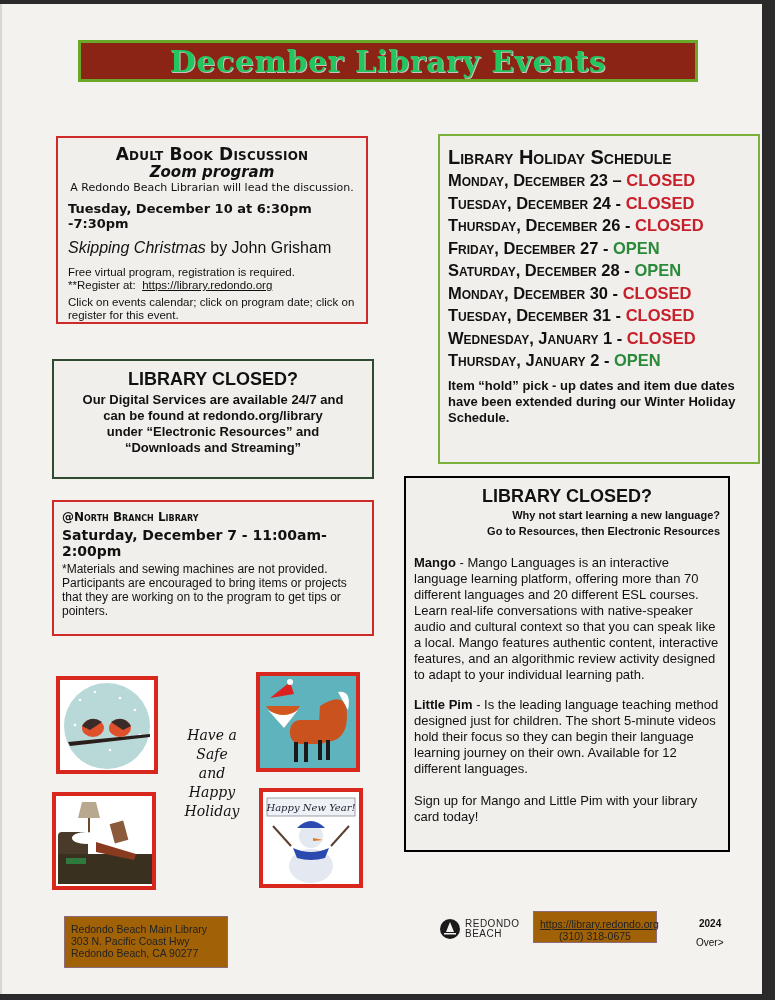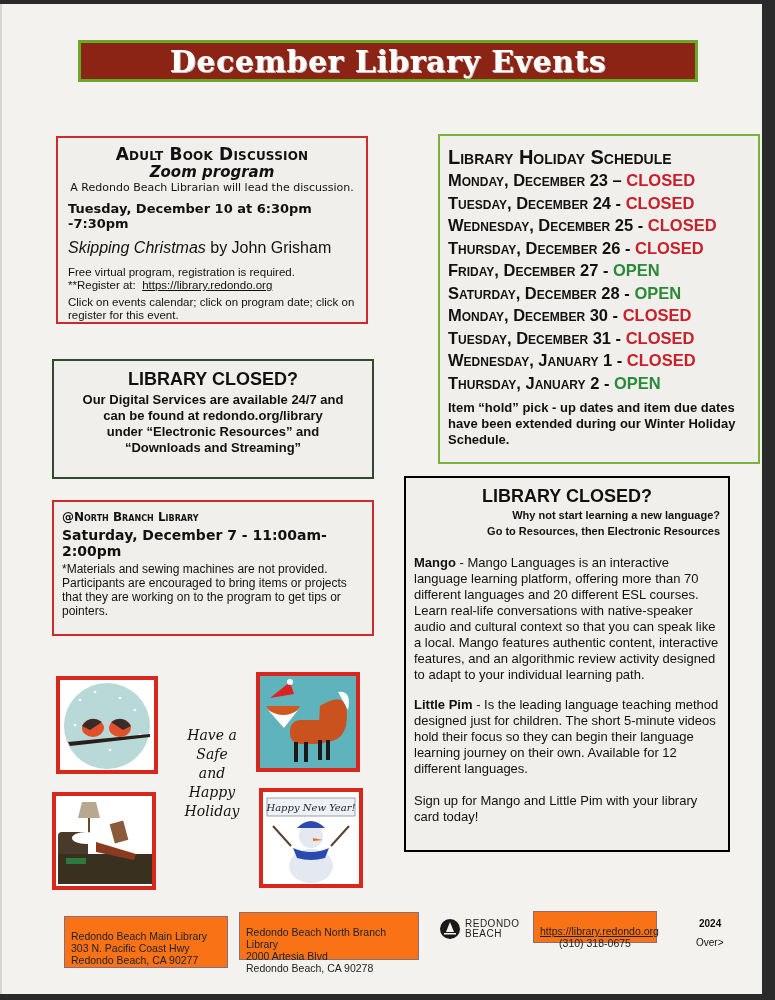--- a/index.html
+++ b/index.html
@@ -18,21 +18,21 @@
   .abs { position: absolute; }
 
   
   .banner {
     left: 76px; top: 36px; width: 620px; height: 42px;
     background: #8b2415; border: 3px solid #6aa82a;
     display: flex; align-items: center; justify-content: center;
   }
   .banner-title {
     font-family: "DejaVu Serif", serif; font-weight: bold; font-size: 30px;
-    color: #ffffff; letter-spacing: 0.5px;
+    color: #22c55e; letter-spacing: 0.5px;
     text-shadow: 1px 1px 0 #c9c0c0;
   }
 
   
   .box { background: #f1efeb; }
   .red-box { border: 2px solid #cf2a2a; }
   .green-box { border: 2px solid #7bb13b; }
   .dark-box { border: 2px solid #000000; }
 
   
@@ -75,22 +75,22 @@
 
   
   .pic { border: 4px solid #d8281e; background: #0f766e; overflow: hidden; }
   .greet {
     left: 170px; top: 722px; width: 80px; text-align: center;
     font-family: "DejaVu Serif", serif; font-style: italic; font-size: 14px; line-height: 19px;
   }
 
   
   .addr {
-    border: 1px solid #8a6c7a; background: #f97316;
-    font-size: 10.5px; line-height: 12px; padding: 13px 6px; color: #222;
+    border: 1px solid #8a6c7a; background: #a16207;
+    font-size: 10.5px; line-height: 12px; padding: 6px 6px; color: #222;
   }
   .logo { display: flex; align-items: center; gap: 4px; }
   .logo-text { font-size: 10px; line-height: 10px; letter-spacing: 0.5px; color: #222; }
   .contact { text-align: center; }
   .contact a { color: #222; text-decoration: underline; }
   .year { font-weight: bold; font-size: 10px; }
   .over { font-size: 10px; }
 </style>
 </head>
 <body>
@@ -127,21 +127,20 @@
   <div class="abs box red-box stitch">
     <div class="sc2">@North Branch Library</div>
     <div class="when">Saturday, December 7 - 11:00am-2:00pm</div>
     <div class="p">*Materials and sewing machines are not provided. Participants are  encouraged to bring items or projects that they are working on to the program to get tips or pointers.</div>
   </div>
 
   <div class="abs box green-box sched">
     <div class="h">Library Holiday Schedule</div>
     <div class="row"><span>Monday, December 23 – </span><span class="closed">CLOSED</span></div>
     <div class="row"><span>Tuesday, December 24 - </span><span class="closed">CLOSED</span></div>
-    <div class="row"><span>Wednesday, December 25 - </span><span class="closed">CLOSED</span></div>
     <div class="row"><span>Thursday, December 26 - </span><span class="closed">CLOSED</span></div>
     <div class="row"><span>Friday, December 27 - </span><span class="open">OPEN</span></div>
     <div class="row"><span>Saturday, December 28 - </span><span class="open">OPEN</span></div>
     <div class="row"><span>Monday, December 30 - </span><span class="closed">CLOSED</span></div>
     <div class="row"><span>Tuesday, December 31 - </span><span class="closed">CLOSED</span></div>
     <div class="row"><span>Wednesday, January 1 - </span><span class="closed">CLOSED</span></div>
     <div class="row"><span>Thursday, January 2 - </span><span class="open">OPEN</span></div>
     <div class="note">Item “hold” pick - up dates and item due dates have been extended during our Winter Holiday Schedule.</div>
   </div>
 
@@ -227,25 +226,20 @@
       <path d="M28 54 L10 34" stroke="#5a4030" stroke-width="2"></path>
       <path d="M68 54 L86 34" stroke="#5a4030" stroke-width="2"></path>
     </svg>
   </div>
 
   <div class="abs addr" style="left:62px;top:912px;width:164px;height:52px;">
     <div>Redondo Beach Main Library</div>
     <div>303 N. Pacific Coast Hwy</div>
     <div>Redondo Beach, CA 90277</div>
   </div>
-  <div class="abs addr" style="left:237px;top:908px;width:180px;height:48px;">
-    <div>Redondo Beach North Branch Library</div>
-    <div>2000 Artesia Blvd</div>
-    <div>Redondo Beach, CA 90278</div>
-  </div>
   <div class="abs logo" style="left:437px;top:914px;">
     <svg width="22" height="22" viewBox="0 0 22 22">
       <circle cx="11" cy="11" r="10" fill="#1a1a1a"></circle>
       <path d="M11 4 L15 14 L7 14 Z" fill="#f4f2ee"></path>
       <rect x="5" y="15" width="12" height="1.5" fill="#f4f2ee"></rect>
     </svg>
     <div>
       <div class="logo-text">REDONDO</div>
       <div class="logo-text">BEACH</div>
     </div>

